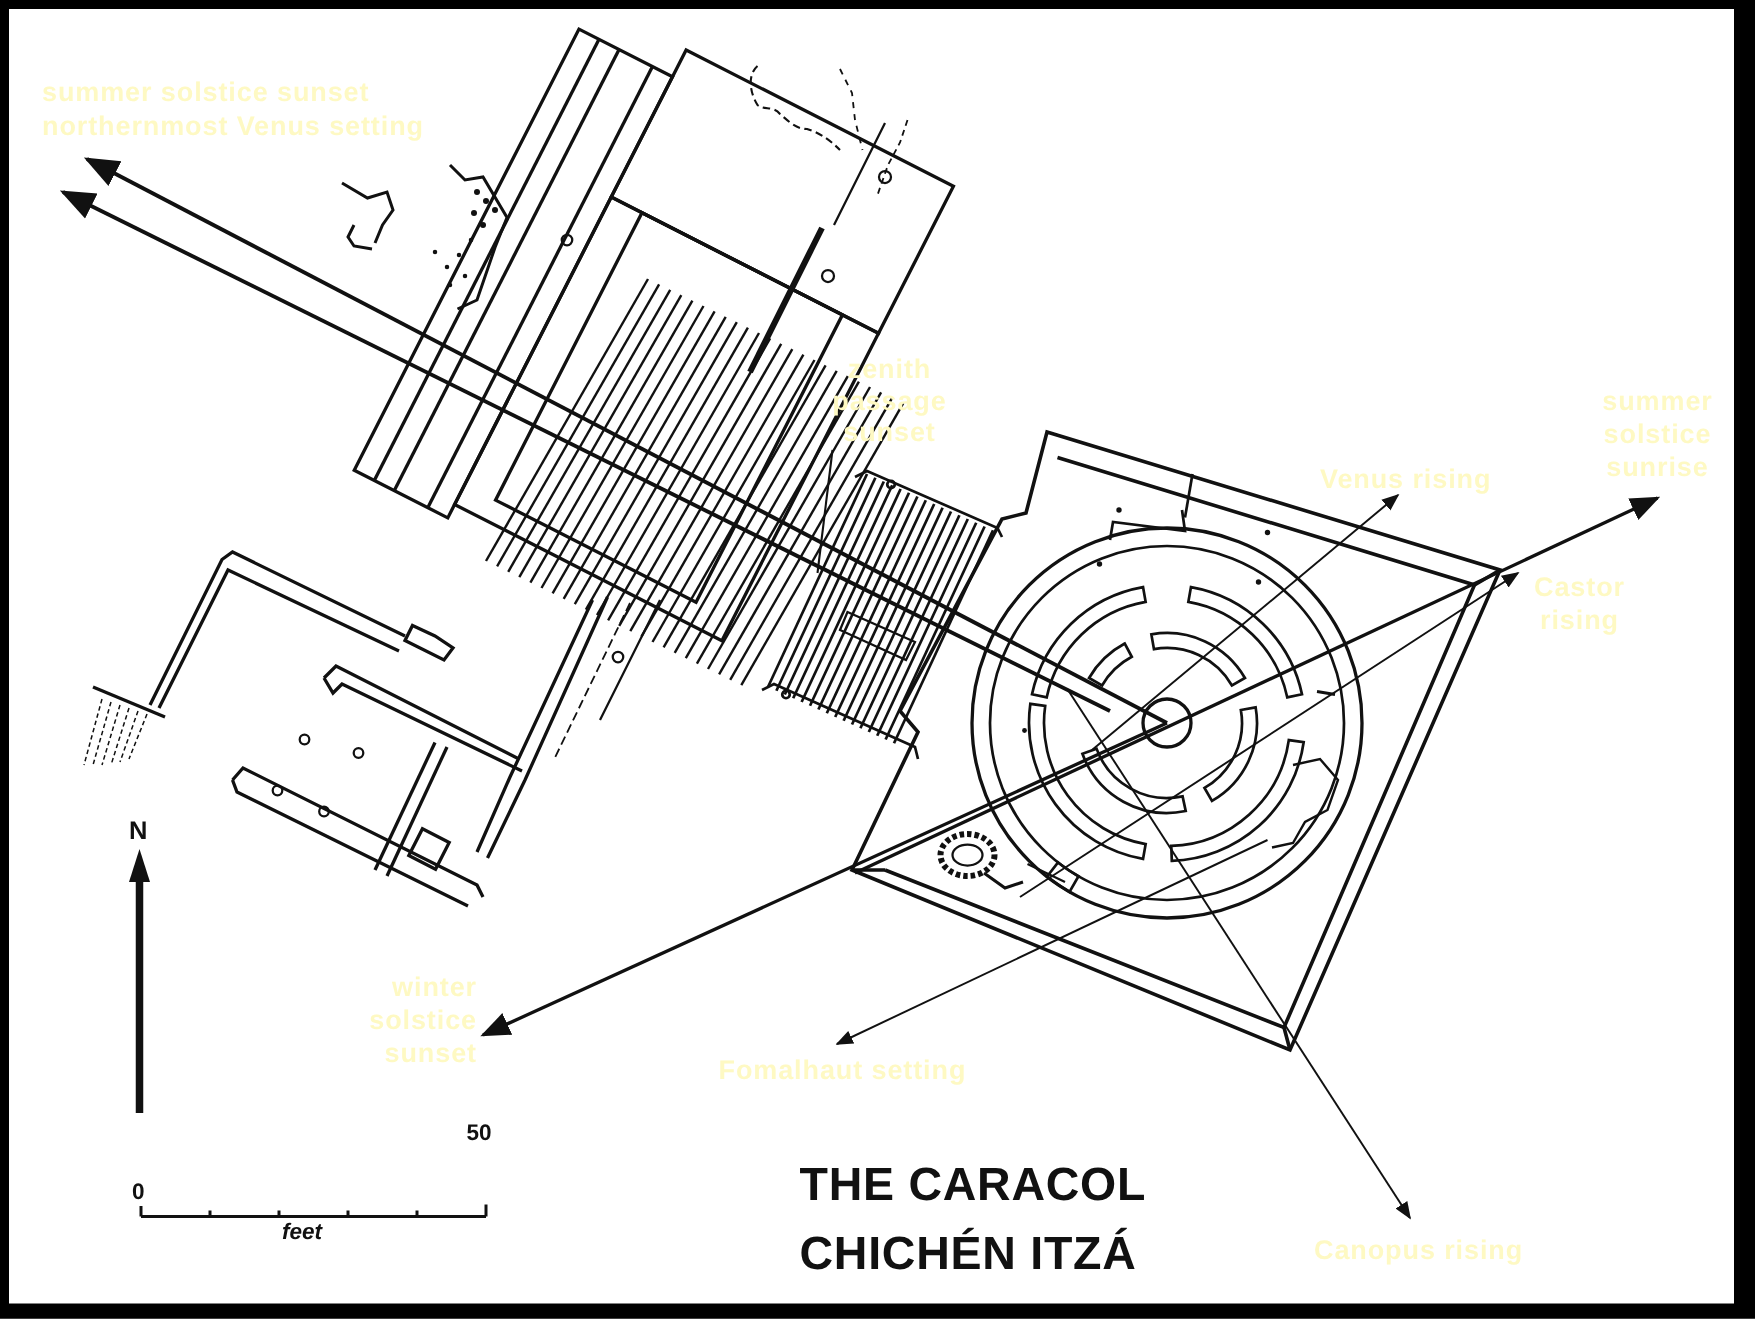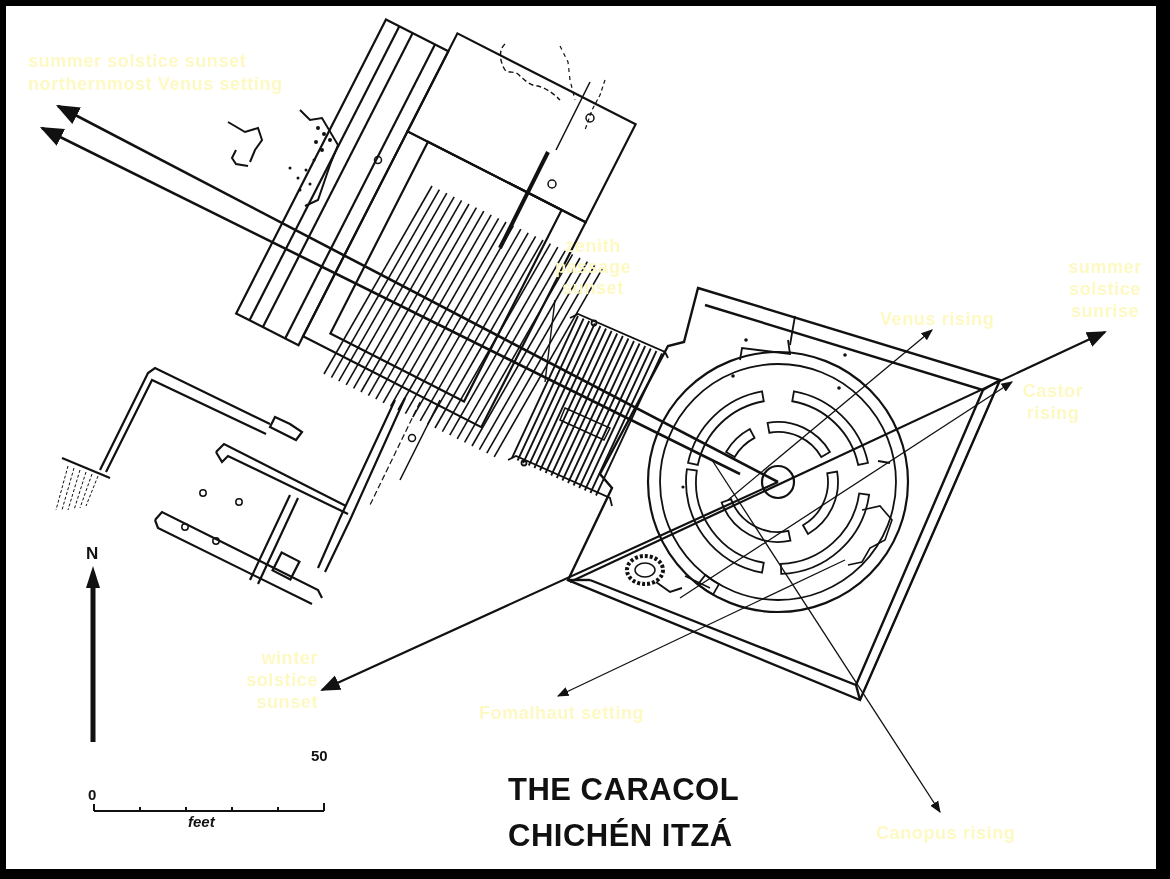--- a/index.html
+++ b/index.html
@@ -10,21 +10,21 @@
   }
   svg#plan { position: absolute; left: 0; top: 0; width: 1170px; height: 879px; }
   .lbl {
     position: absolute; font-family: Liberation Sans, sans-serif; font-weight: bold;
     color: #fef9c3; font-size: 18px; line-height: 22px; letter-spacing: 0.6px;
     white-space: nowrap;
   }
   .center { text-align: center; }
   .title {
     position: absolute; font-family: "Liberation Sans", sans-serif; font-weight: bold;
-    color: #111; font-size: 31px; line-height: 44px; letter-spacing: 0.5px;
+    color: #111; font-size: 31px; line-height: 44px; letter-spacing: 0.5px; margin-left: 25px;
   }
   .scale-txt { position: absolute; font-family: "Liberation Sans", sans-serif; font-weight: bold; font-size: 15px; color: #111; }
   .n-letter { position: absolute; font-family: "Liberation Sans", sans-serif; font-weight: bold; font-size: 17px; color: #111; }
 </style>
 </head>
 <body>
 
 <div id="frame"></div>
 
 <svg id="plan" viewBox="0 0 1170 879" xmlns="http://www.w3.org/2000/svg">

